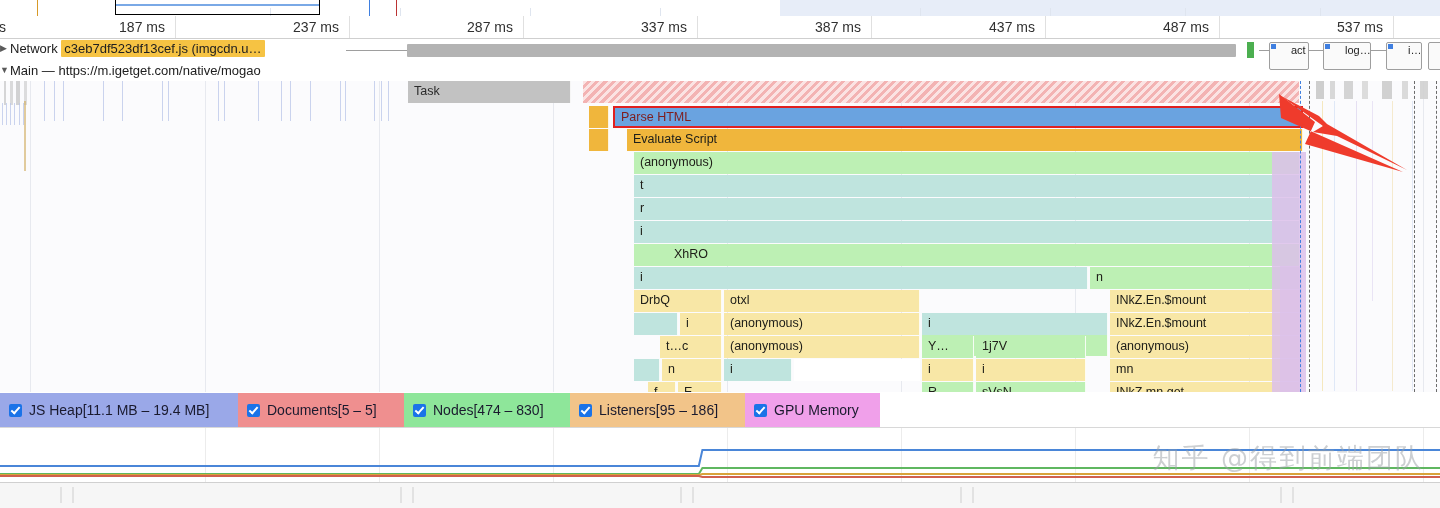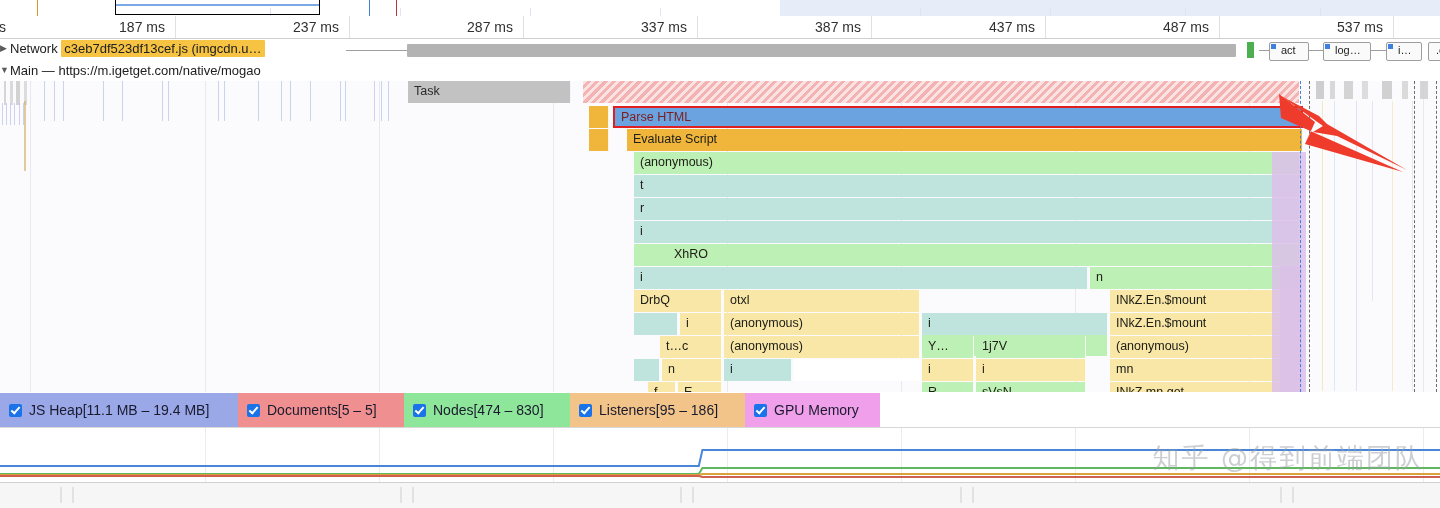--- a/index.html
+++ b/index.html
@@ -27,23 +27,23 @@
              text-align:right;white-space:nowrap;}
 
   
   .netrow{position:absolute;left:0;top:39px;width:1440px;height:22px;}
   .mainrow{position:absolute;left:0;top:61px;width:1440px;height:20px;}
   .trk-label{position:absolute;left:10px;top:2px;font-size:13px;color:#202020;white-space:nowrap;}
   .twisty{position:absolute;left:0;top:4px;width:10px;height:10px;font-size:9px;color:#5a5a5a;line-height:10px;}
   .hl-url{background:#f6c343;padding:1px 3px;border-radius:1px;}
 
   .netbar{position:absolute;top:5px;height:13px;background:#b3b3b3;border-radius:1px;}
-  .reqbox{position:absolute;top:3px;height:19px;background:#fafafa;border:1px solid #9e9e9e;
+  .reqbox{position:absolute;top:3px;height:28px;background:#fafafa;border:1px solid #9e9e9e;
           border-radius:2px;box-sizing:border-box;font-size:11px;color:#222;
-          padding-left:7px;line-height:15px;overflow:hidden;white-space:nowrap;}
+          padding-left:17px;line-height:15px;overflow:hidden;white-space:nowrap;}
   .reqbox .dot{position:absolute;left:1px;top:1px;width:5px;height:5px;background:#3f7fe0;}
   .reqgreen{position:absolute;top:3px;width:7px;height:16px;background:#4caf50;}
   .connector{position:absolute;top:11px;height:1px;background:#9e9e9e;}
 
   
   .flame{position:absolute;left:0;top:81px;width:1440px;height:311px;
          background:#fbfbfd;overflow:hidden;}
   .vgrid{position:absolute;top:0;width:1px;height:311px;background:#e7e9ef;}
   .actmark{position:absolute;top:0;width:1px;background:#b9c6e8;opacity:.75;}
   .fbar{position:absolute;height:22px;box-sizing:border-box;

